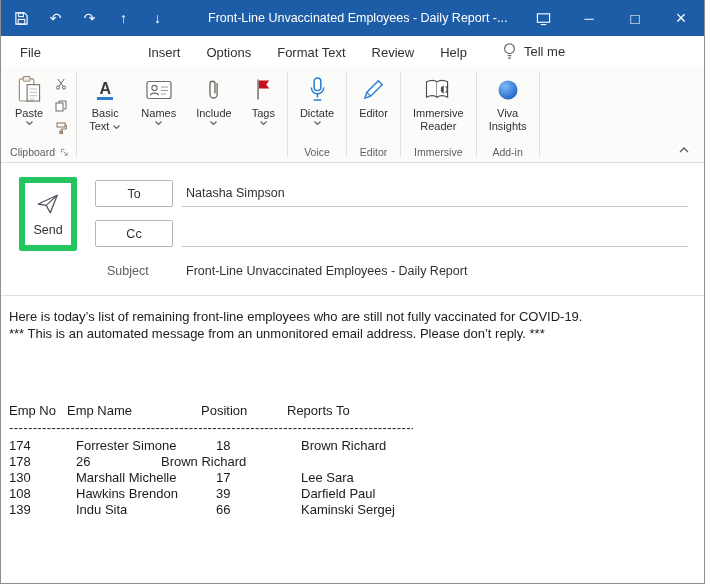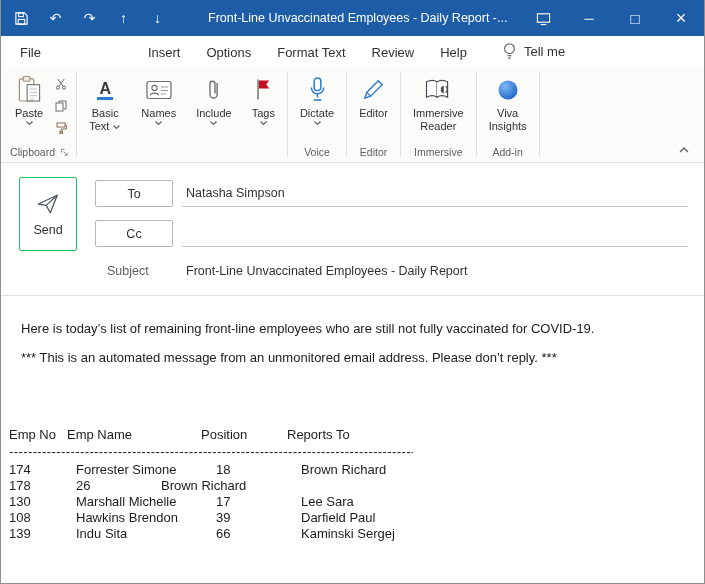--- a/index.html
+++ b/index.html
@@ -33,29 +33,29 @@
   .bigbtn { display:flex; flex-direction:column; align-items:center; padding:3px 7px; font-size:11px; color:#323130; line-height:13px; border-radius:3px; text-align:center; }
   .bigbtn .icon { height:31px; display:flex; align-items:center; justify-content:center; margin-bottom:2px; }
   .l2row { display:flex; align-items:center; gap:3px; }
   .smallcol { display:flex; flex-direction:column; gap:3px; padding-top:3px; margin-left:1px; }
   .sbtn { width:20px; height:19px; display:flex; align-items:center; justify-content:center; border-radius:2px; }
   .basic-a { font-size:16px; font-weight:700; color:#3b3a39; border-bottom:3px solid #2b7cd3; line-height:17px; padding:0 2px; }
   .collapse-btn { position:absolute; right:8px; bottom:3px; width:24px; height:18px; display:flex; align-items:center; justify-content:center; }
 
   
   .compose { position:relative; height:133px; border-bottom:1px solid #e1dfdd; background:#fff; flex:0 0 auto; }
-  .send { position:absolute; left:18px; top:14px; width:58px; height:74px; border:1px solid #22c55e; border-radius:2px; background:#fff; display:flex; flex-direction:column; align-items:center; justify-content:center; gap:7px; font-size:12.5px; color:#323130; }
+  .send { position:absolute; left:18px; top:14px; width:58px; height:74px; border:6px solid #22c55e; border-radius:2px; background:#fff; display:flex; flex-direction:column; align-items:center; justify-content:center; gap:7px; font-size:12.5px; color:#323130; }
   .fieldbtn { position:absolute; left:94px; width:78px; height:27px; border:1px solid #b8b6b4; border-radius:2px; display:flex; align-items:center; justify-content:center; font-size:12.5px; color:#323130; background:#fff; }
   .fieldline { position:absolute; left:181px; right:16px; height:27px; border-bottom:1px solid #c8c6c4; display:flex; align-items:center; font-size:12.5px; color:#323130; padding-left:4px; }
   .subj-label { position:absolute; left:106px; top:101px; font-size:12.5px; color:#605e5c; }
   .subj-value { position:absolute; left:185px; top:101px; font-size:12.5px; color:#323130; }
 
   
   .mailbody { flex:1; background:#fff; padding:12px 12px 0 8px; font-size:13px; color:#212121; overflow:hidden; }
-  .mailbody p { margin:12px; line-height:17px; }
+  .mailbody p { margin:0; line-height:17px; }
   .p2 { margin-top:37px; }
   .tbl { margin-top:61px; font-size:13px; line-height:16px; color:#1c1c1c; }
   .trh, .trd { display:flex; white-space:nowrap; }
   .h1 { width:58px; } .h2 { width:134px; } .h3 { width:86px; }
   .d1 { width:67px; } .d2 { width:140px; } .d3 { width:85px; }
   .tdiv { width:404px; overflow:hidden; white-space:nowrap; margin:1px 0 2px 0; letter-spacing:0.4px; }
   svg { display:block; }
 </style>
 </head>
 <body>

